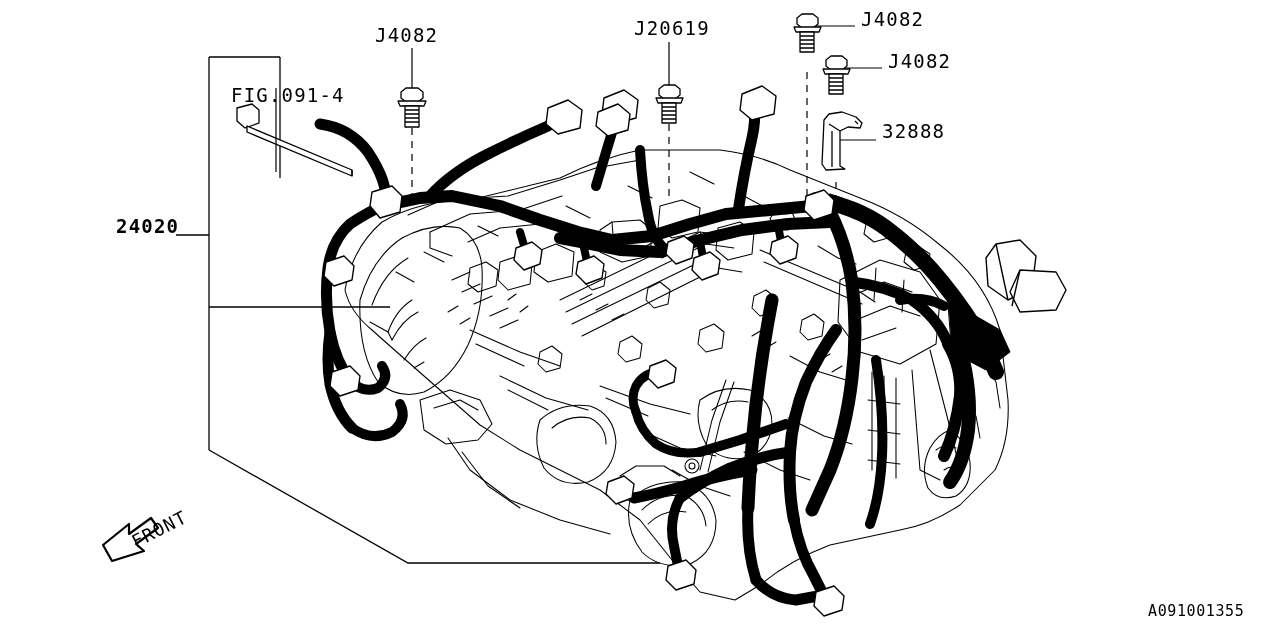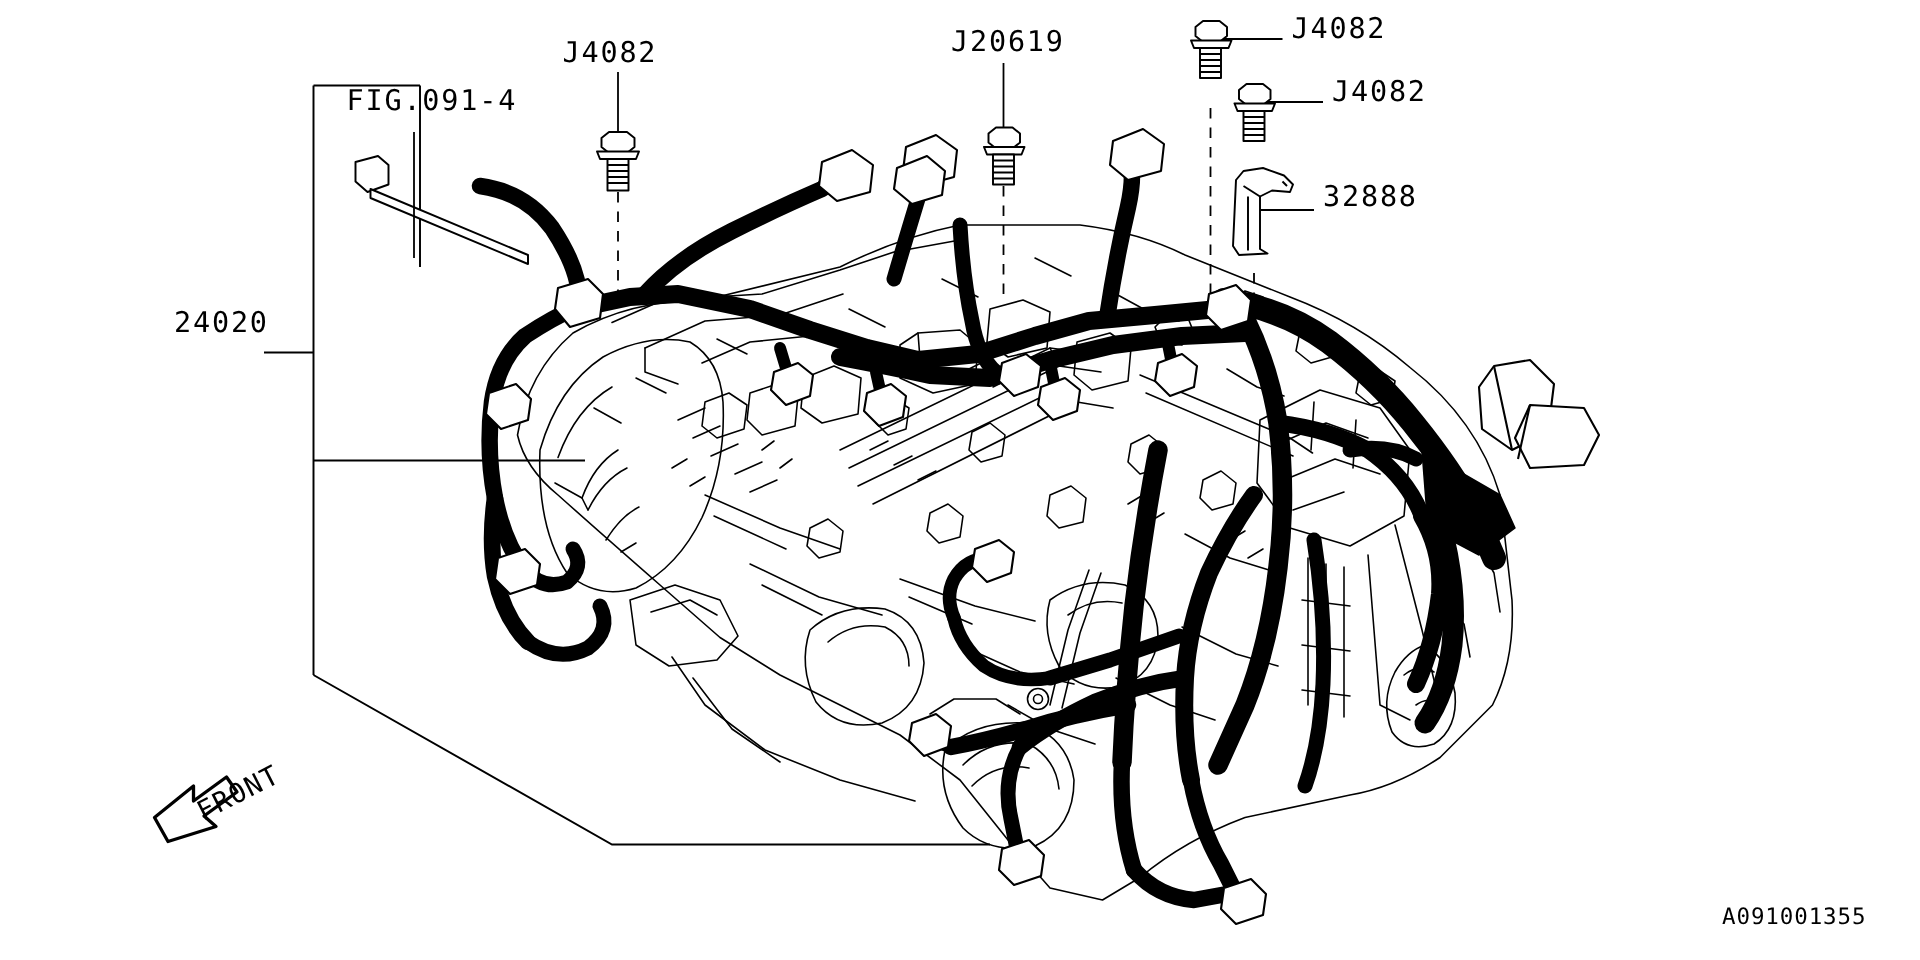--- a/index.html
+++ b/index.html
@@ -333,23 +333,23 @@
       <path d="M996 244 L1008 300"></path>
       <path d="M1020 270 L1012 306"></path>
     </g>
 
     <g fill="#ffffff" stroke="#000" stroke-width="2.2" stroke-linejoin="round">
       <path d="M103 545 L129 524 L129 534 L151 518 L158 528 L136 544 L144 551 L112 561 Z"></path>
     </g>
 
   </svg>
 
-  <div class="lbl" style="left:231px; top:58px;">FIG.091-4</div>
-
-  <div class="lbl" style="left:116px; top:206px;">24020</div>
+  <div class="lbl" style="left:231px; top:86px;">FIG.091-4</div>
+
+  <div class="lbl" style="left:116px; top:217px;font-weight:bold;">24020</div>
 
   <div class="lbl" style="left:375px; top:26px;">J4082</div>
 
   <div class="lbl" style="left:634px; top:19px;">J20619</div>
 
   <div class="lbl" style="left:861px; top:10px;">J4082</div>
 
   <div class="lbl" style="left:888px; top:52px;">J4082</div>
 
   <div class="lbl" style="left:882px; top:122px;">32888</div>

